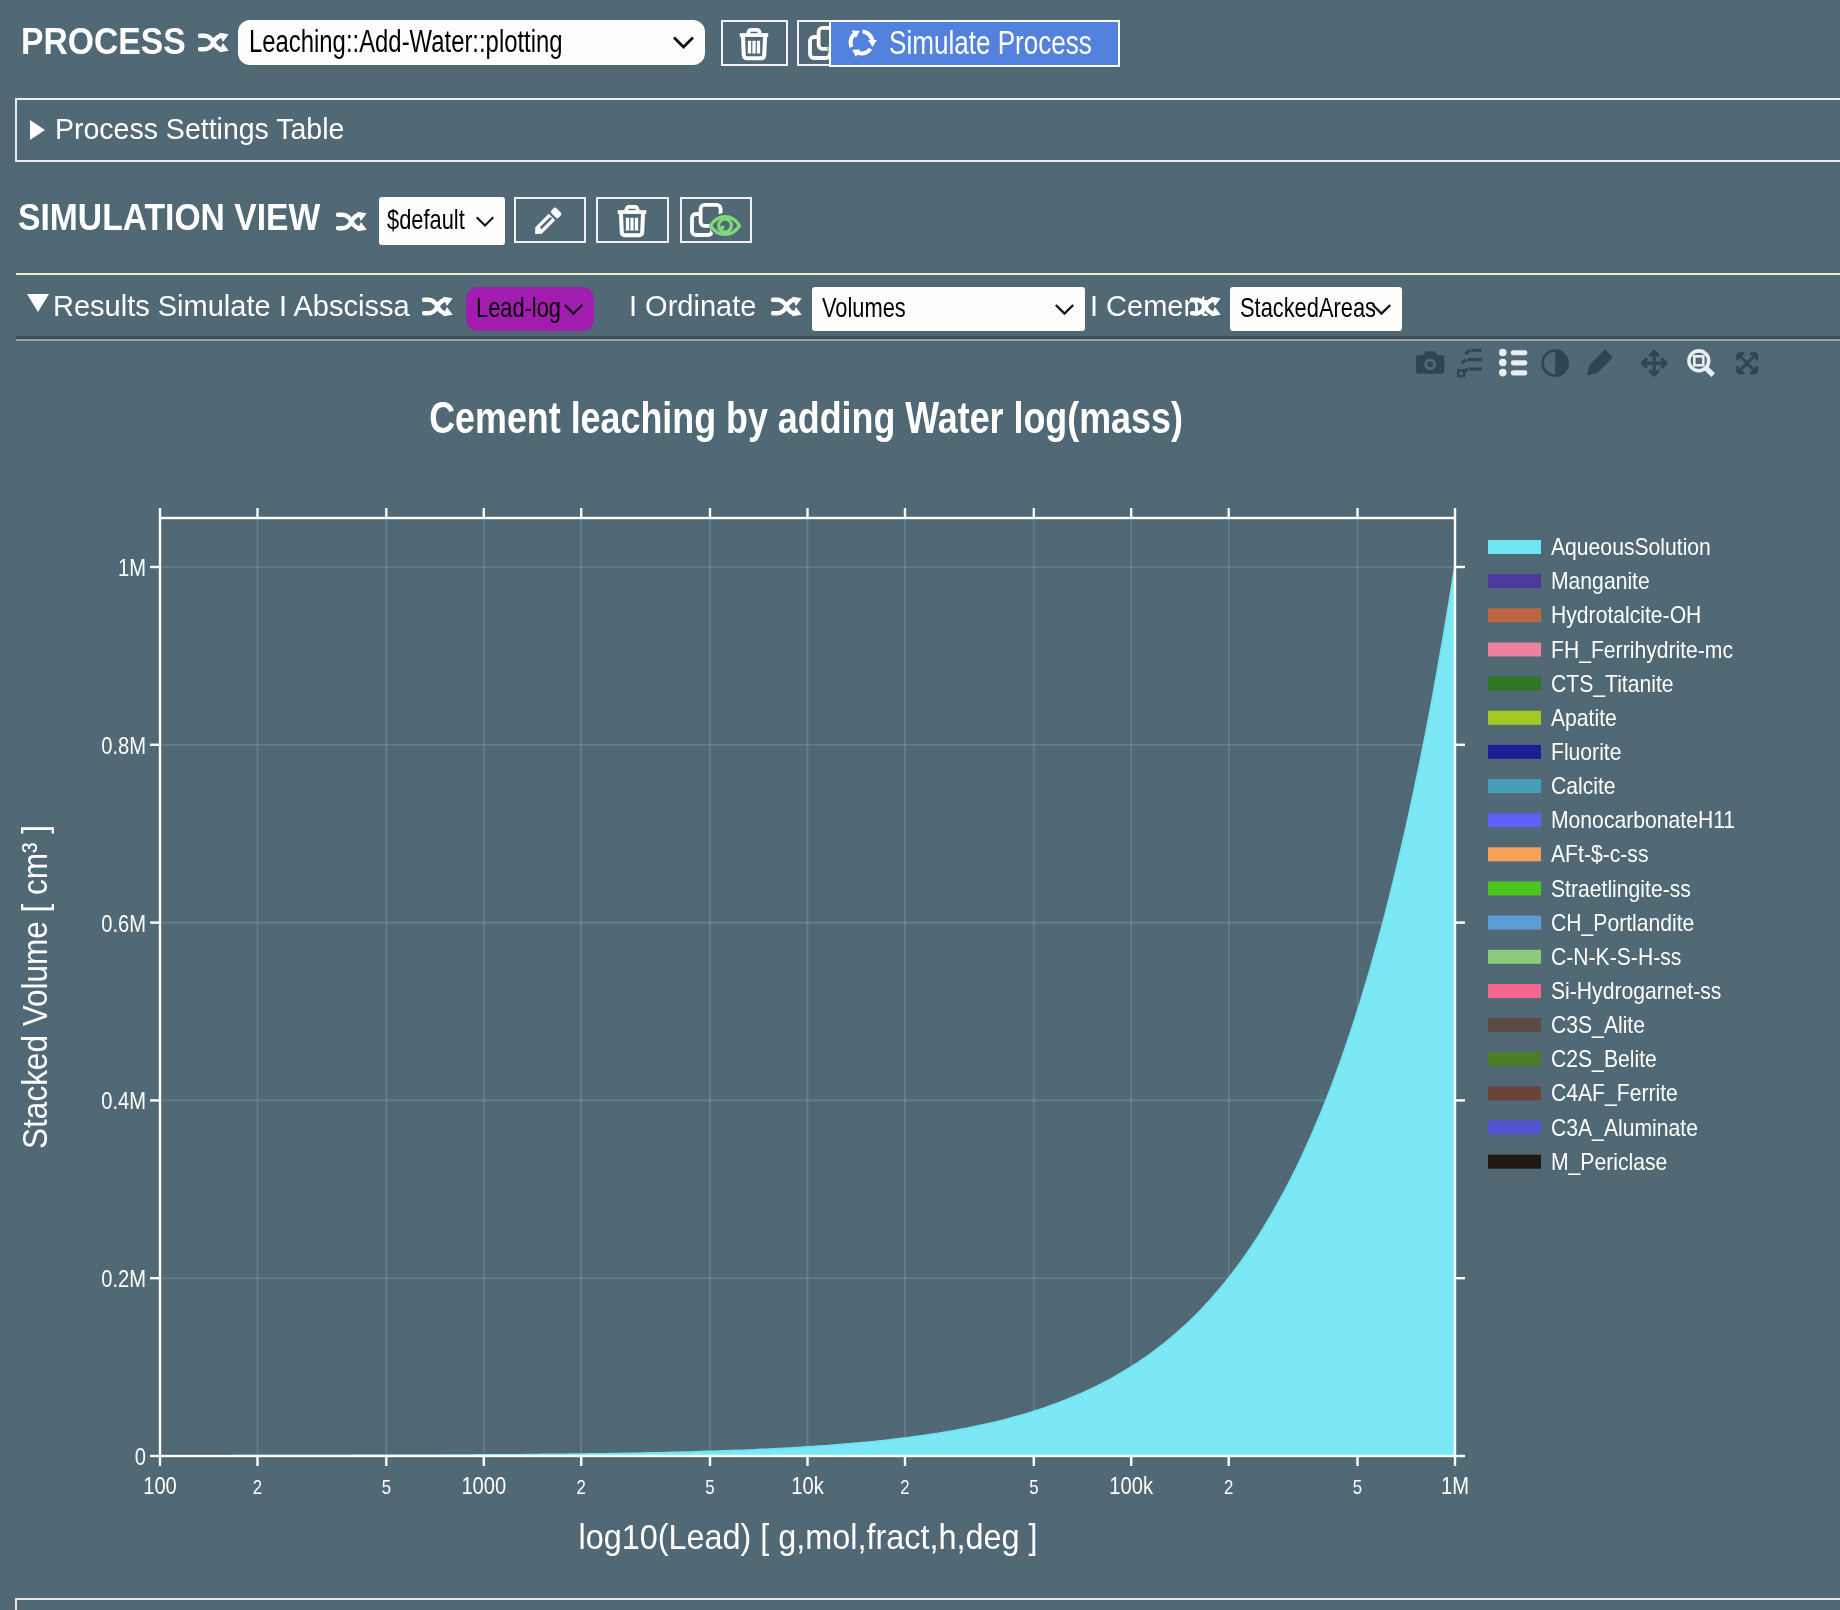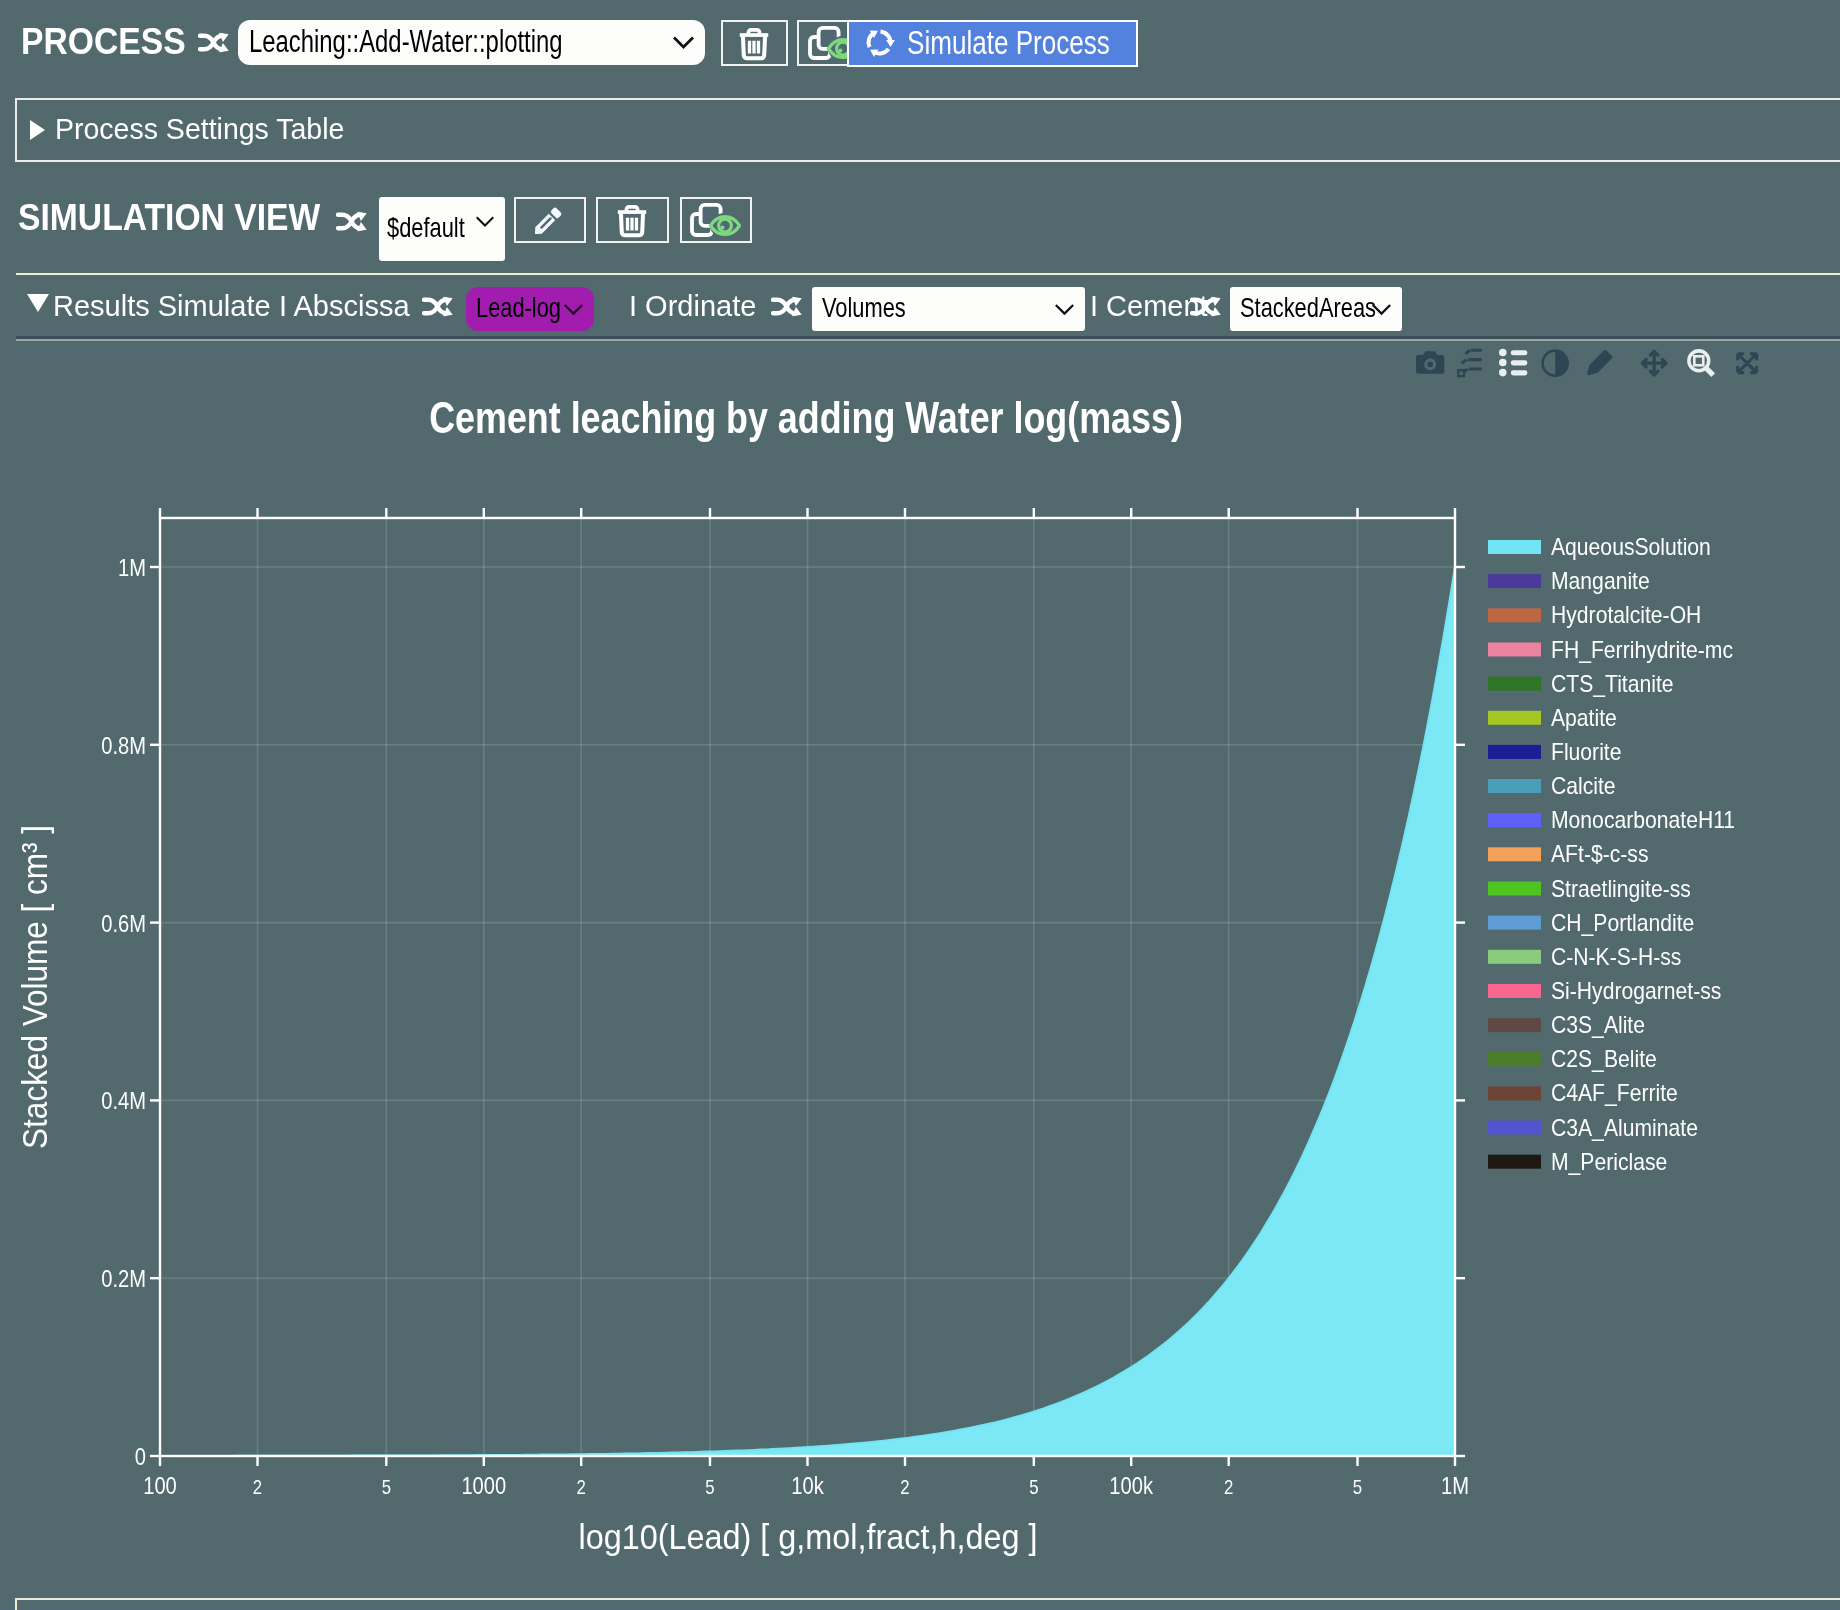--- a/index.html
+++ b/index.html
@@ -32,21 +32,21 @@
 <rect x="10.6" y="1.9" width="20" height="21" rx="4" fill="#506871" stroke="#fff" stroke-width="3.8"></rect>
 <g>
 <ellipse cx="35" cy="22.6" rx="15.2" ry="12.6" fill="#506871"></ellipse>
 <path d="M20.5 22.6c3.6-5.8 8.6-8.8 14.5-8.8s10.9 3 14.5 8.8c-3.6 5.8-8.6 8.8-14.5 8.8s-10.9-3-14.5-8.8z" stroke="#7ed87e" stroke-width="3.4"></path>
 <circle cx="35" cy="22.6" r="6.4" stroke="#7ed87e" stroke-width="3.2"></circle>
 <circle cx="32.5" cy="24.5" r="2" fill="#7ed87e"></circle>
 </g>
       </g>
     </svg>
   </div>
-<div style="position:absolute;left:847px;top:20px;width:291px;height:47px;background:#5282de;border:2.5px solid #fff;box-sizing:border-box;color:#fff;white-space:nowrap">
+<div style="position:absolute;left:829px;top:20px;width:291px;height:47px;background:#5282de;border:2.5px solid #fff;box-sizing:border-box;color:#fff;white-space:nowrap">
     <svg width="31" height="31" viewBox="0 0 30 31" style="position:absolute;left:15px;top:5px">
       <path d="M9.5 6.0 A11 11 0 0 0 5.0 20.1" stroke="#fff" stroke-width="4" fill="none"></path>
       <path d="M13.4 3.7 L5.1 3.4 L9.5 11.0 Z" fill="#fff"></path>
       <path d="M9.5 25.0 A11 11 0 0 0 24.0 21.8" stroke="#fff" stroke-width="4" fill="none"></path>
       <path d="M5.6 22.8 L9.5 30.1 L13.9 22.5 Z" fill="#fff"></path>
       <path d="M26.0 15.5 A11 11 0 0 0 16.0 4.5" stroke="#fff" stroke-width="4" fill="none"></path>
       <path d="M26.0 20.0 L30.4 13.0 L21.6 13.0 Z" fill="#fff"></path>
     </svg>
     <span style="position:absolute;left:58px;top:50%;transform:translateY(-52%) scaleX(0.79);transform-origin:0 50%;font-size:33px">Simulate Process</span>
   </div>
@@ -58,21 +58,21 @@
   </div>
 <div class="hdr" style="left:18px;top:197px">SIMULATION VIEW</div>
 <svg width="32" height="27" viewBox="0 0 31 25" style="position:absolute;left:336px;top:208px">
 <g stroke="#fff" stroke-width="4.2" fill="none" stroke-linecap="round">
 <path d="M2 6 H6 C11 6 13 8.5 15 12.5 C17 16.5 19 19 23.5 19"></path>
 <path d="M2 19 H6 C11 19 13 16.5 15 12.5 C17 8.5 19 6 23.5 6"></path>
 </g>
 <path d="M22 1.2l8 4.8-8 4.8z" fill="#fff" transform="rotate(-22 26 6)"></path>
     <path d="M22 14.2l8 4.8-8 4.8z" fill="#fff" transform="rotate(22 26 19)"></path>
 </svg>
-<div style="position:absolute;left:379px;top:197px;width:126px;height:64px;background:#fdfdfc;box-sizing:border-box;border-radius:3px;overflow:hidden">
+<div style="position:absolute;left:379px;top:197px;width:126px;height:48px;background:#fdfdfc;box-sizing:border-box;border-radius:3px;overflow:hidden">
     <span style="position:absolute;left:8px;top:50%;transform:translateY(-52%) scaleX(0.78);transform-origin:0 50%;color:#000;font-size:28px;white-space:nowrap">$default</span>
     <svg width="20" height="13" viewBox="0 0 23 13" style="position:absolute;right:10px;top:17.5px">
       <path d="M2 1.5l9.5 9.5 9.5-9.5" stroke="#111" stroke-width="2.4" fill="none"></path>
     </svg>
   </div>
 <div style="position:absolute;left:514px;top:197px;width:72px;height:46px;border:2.5px solid #f2f2f2;box-sizing:border-box">
     <svg width="31" height="31" viewBox="0 0 30 31" style="position:absolute;left:18.0px;top:5.0px">
       <g transform="translate(15,15.5) rotate(-45)">
         <path d="M-15.5 -4.6 L5.5 -4.6 L5.5 4.6 L-15.5 4.6 L-20.5 0 Z" fill="#f6f8ff"></path>
         <rect x="5.8" y="-5.2" width="7.2" height="10.4" rx="2.5" fill="#f6f8ff"></rect>

